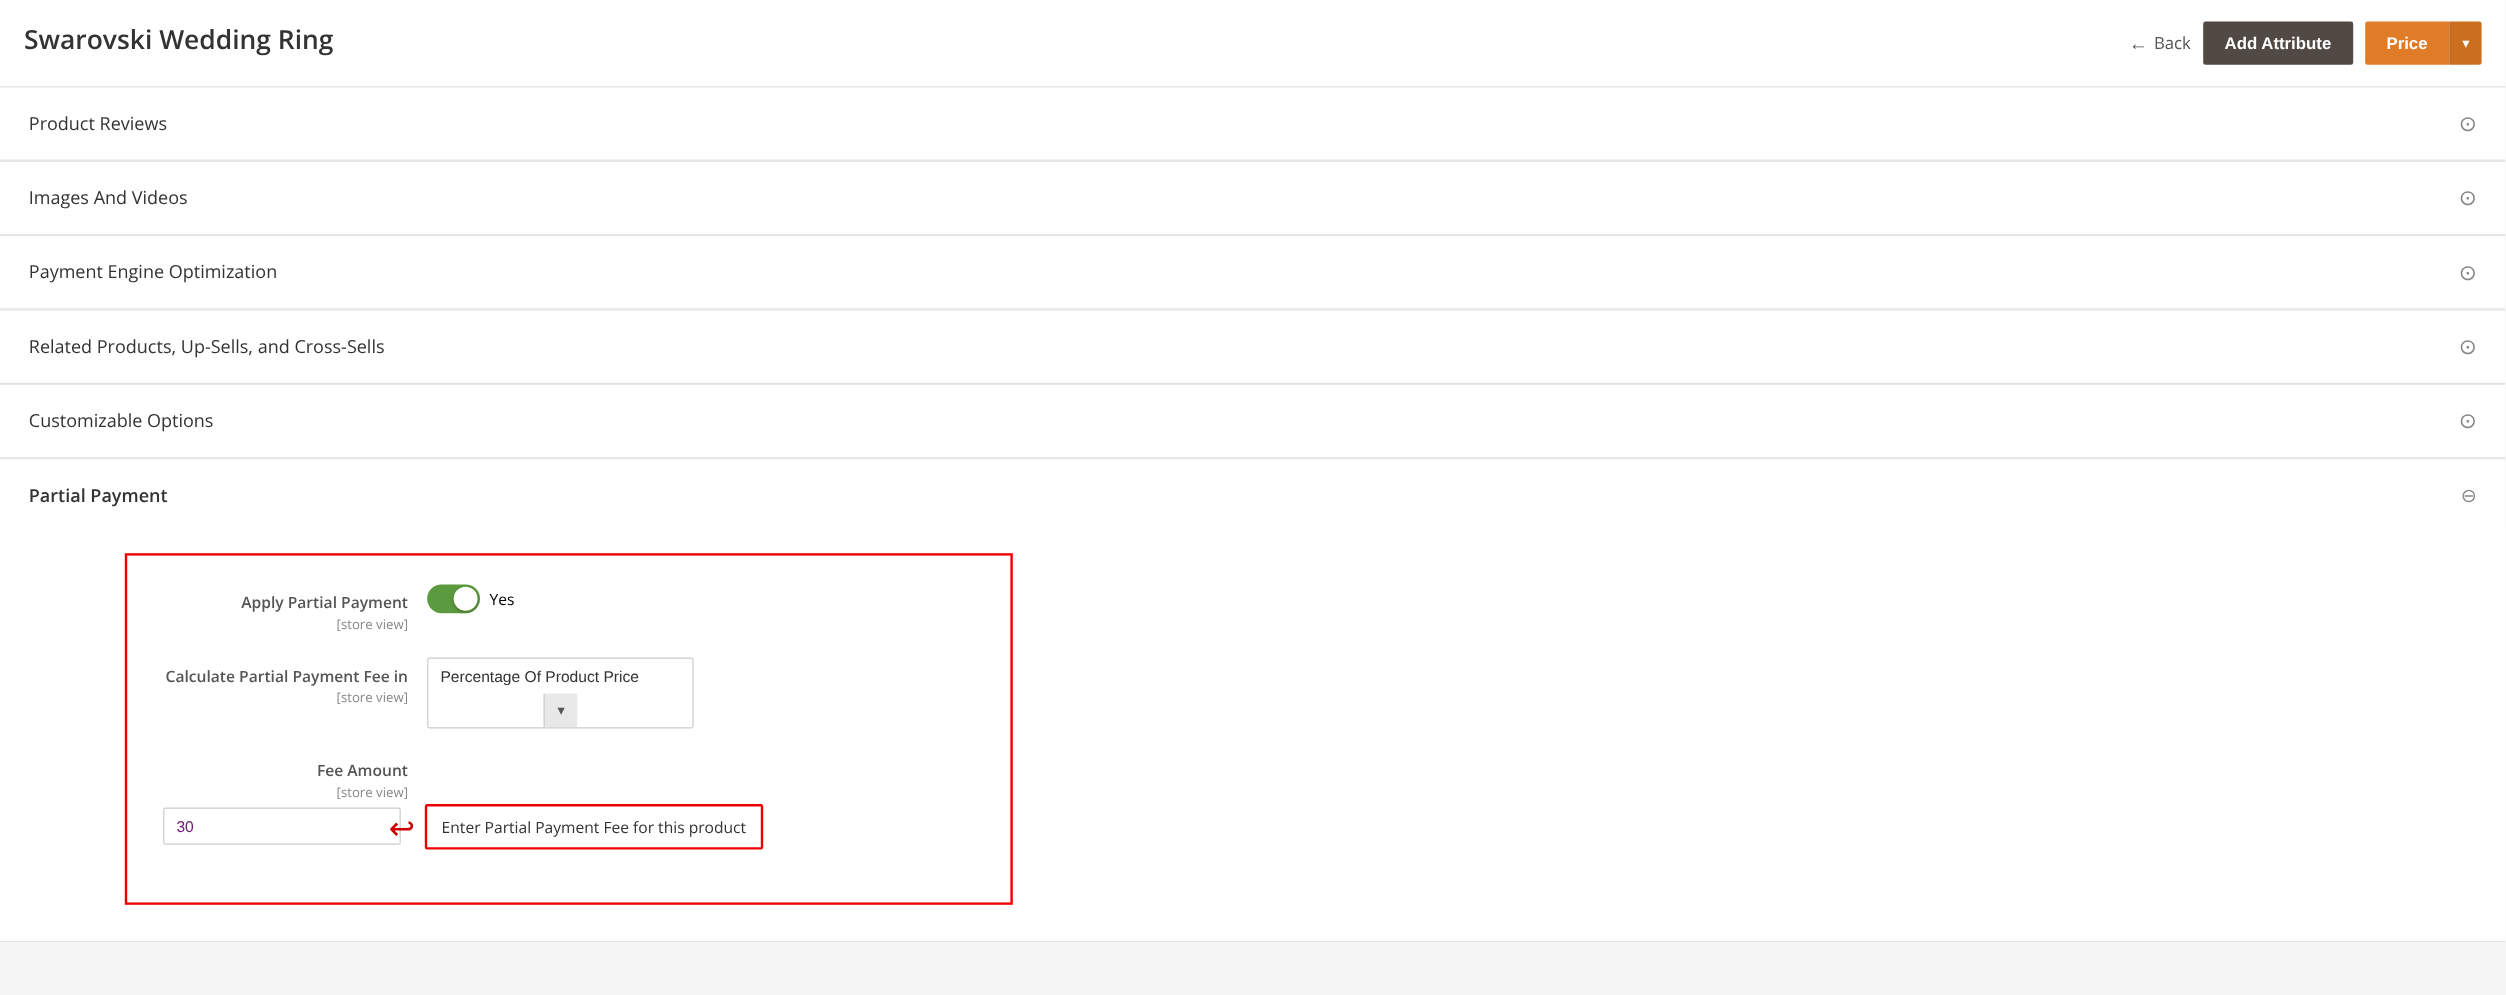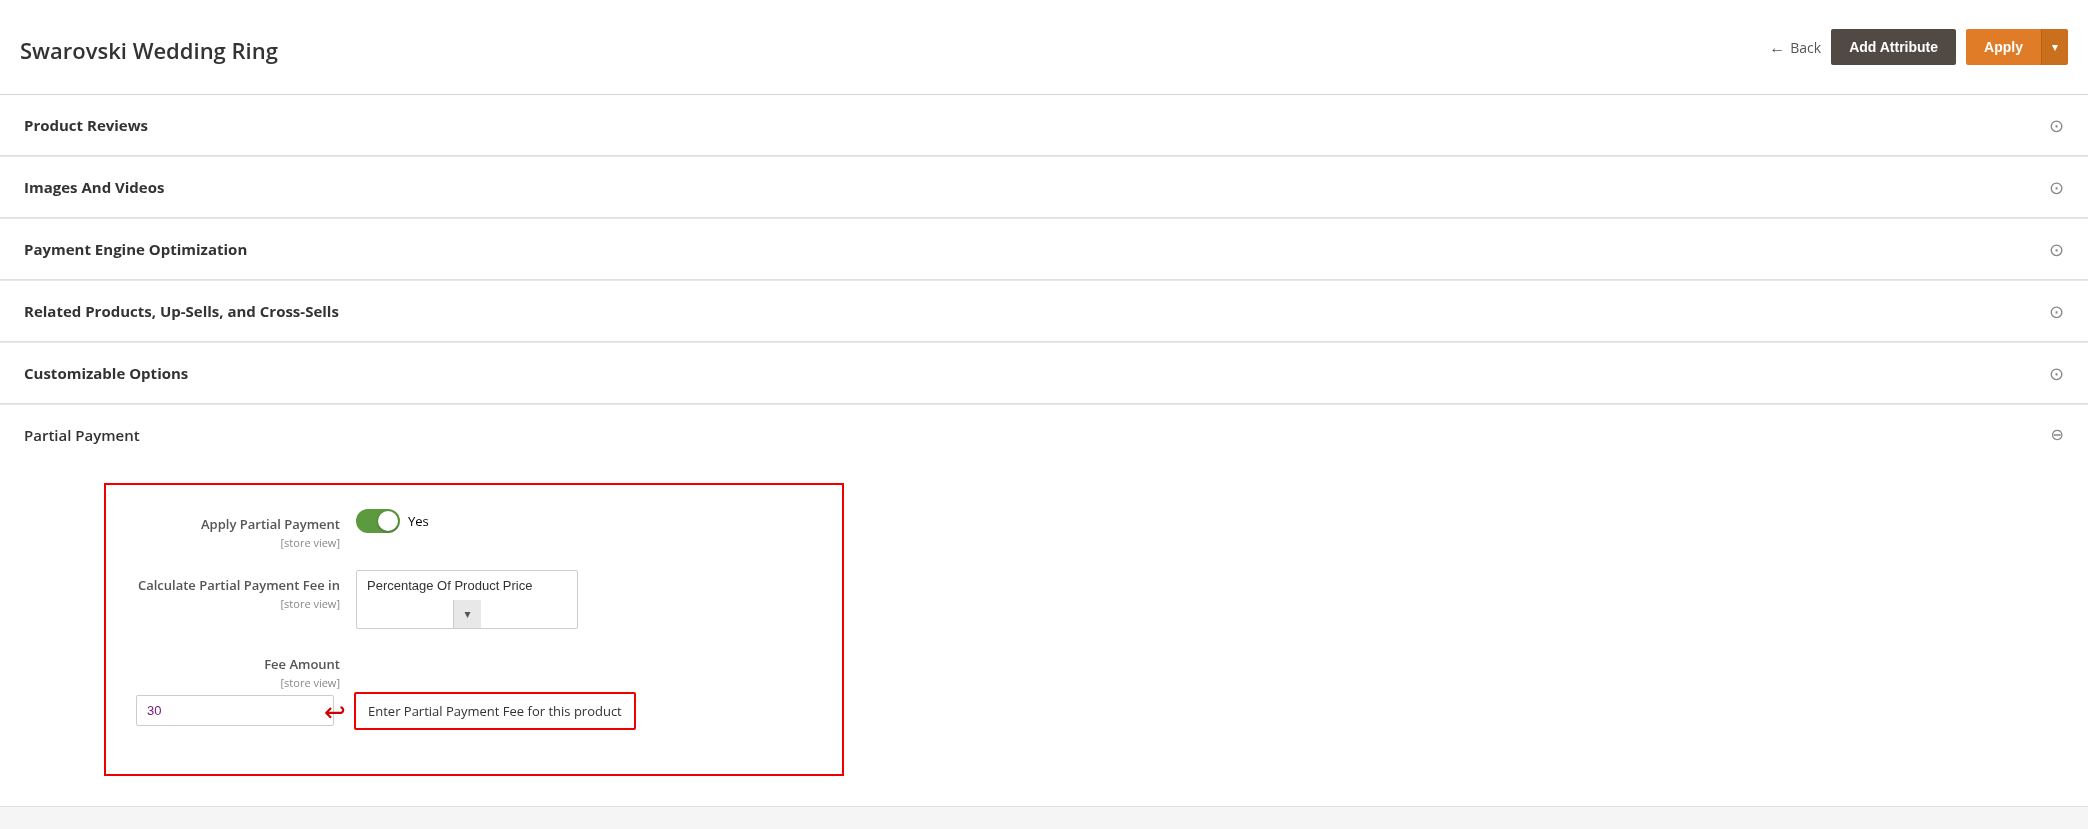--- a/index.html
+++ b/index.html
@@ -6,24 +6,24 @@
     body {
       font-family: 'Open Sans', Arial, sans-serif;
       background: #f5f5f5;
       font-size: 14px;
       color: #333;
     }
 
     
     .page-header {
       display: flex;
-      align-items: flex-end;
+      align-items: flex-start;
       justify-content: space-between;
       background: #fff;
-      padding: 29px 20px;
+      padding: 18px 20px;
       border-bottom: 1px solid #d6d6d6;
       min-height: 60px;
     }
     .page-title {
       font-size: 22px;
       font-weight: 600;
       color: #333;
     }
     .header-actions {
       display: flex;
@@ -91,21 +91,21 @@
     .accordion-header {
       display: flex;
       align-items: center;
       justify-content: space-between;
       padding: 18px 24px;
       cursor: pointer;
       user-select: none;
     }
     .accordion-title {
       font-size: 15px;
-      font-weight: 700;
+      font-weight: 400;
       color: #333;
     }
     .accordion-icon {
       color: #888;
       font-size: 18px;
     }
 
     
     .partial-payment-section {
       background: #fff;
@@ -288,21 +288,21 @@
 
 <div class="page-header">
   <h1 class="page-title">Swarovski Wedding Ring</h1>
   <div class="header-actions">
     <a class="back-link">
       <span class="back-arrow">←</span>
       <span>Back</span>
     </a>
     <button class="btn-add-attribute">Add Attribute</button>
     <div class="btn-save-wrapper">
-      <button class="btn-save">Apply</button>
+      <button class="btn-save">Price</button>
       <button class="btn-save-dropdown">▾</button>
     </div>
   </div>
 </div>
 
 <div class="content">
 
   <div class="accordion-section">
     <div class="accordion-header">
       <span class="accordion-title">Product Reviews</span>

